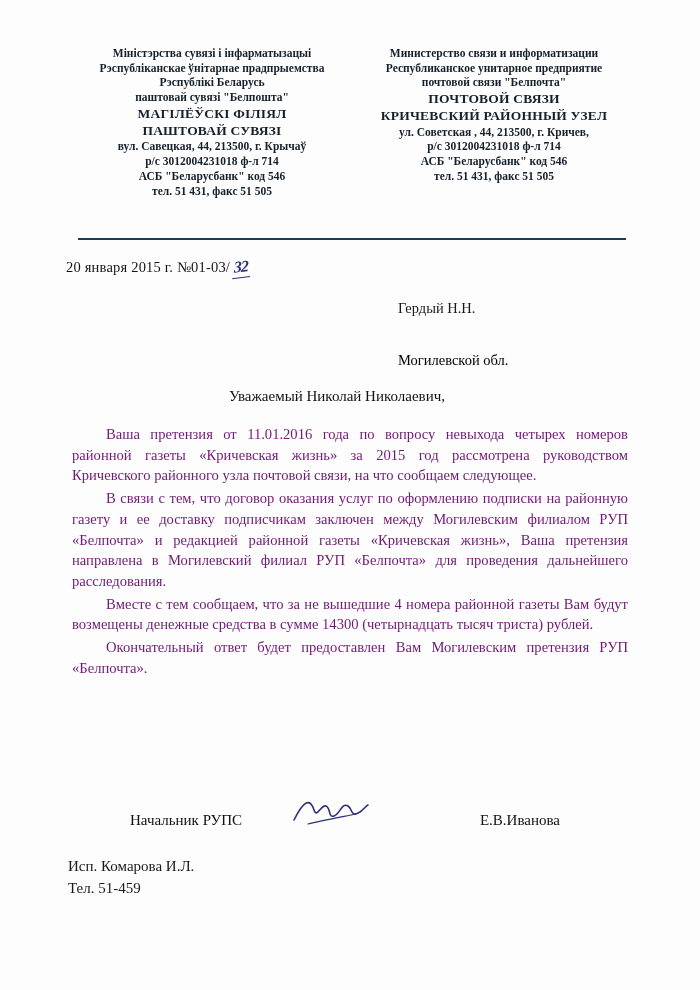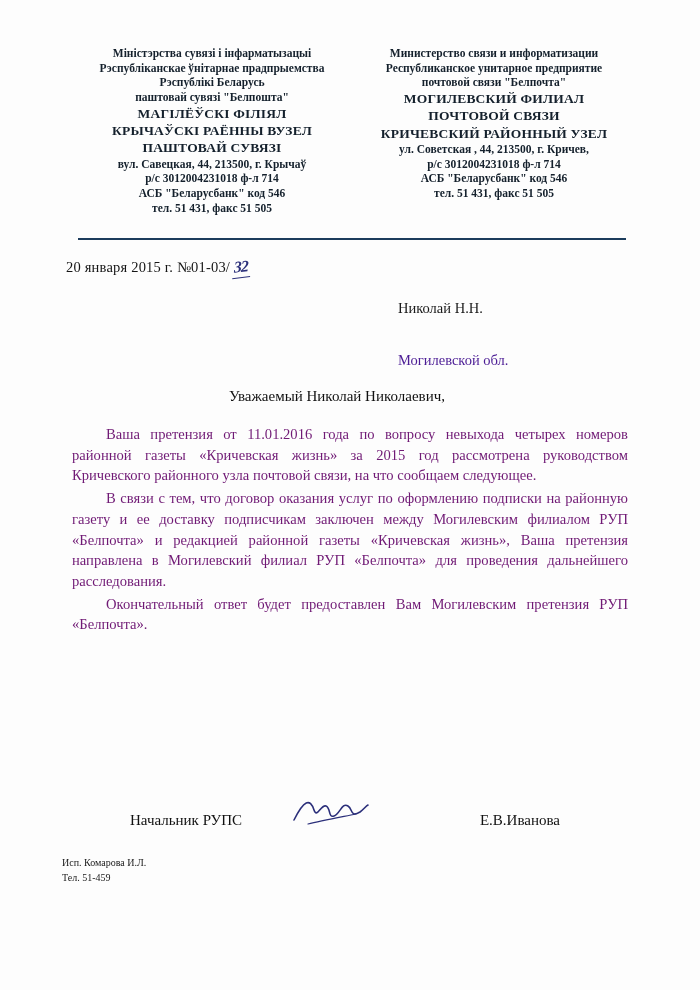--- a/index.html
+++ b/index.html
@@ -86,21 +86,21 @@
     top: 300px;
     font-size: 14.5px;
     color: #1a1a1a;
     line-height: 1.2;
   }
   .addressee-2 {
     position: absolute;
     left: 398px;
     top: 352px;
     font-size: 14.5px;
-    color: #4c1d95;
+    color: #000000;
   }
 
   
   .salutation {
     position: absolute;
     left: 205px;
     top: 388px;
     font-size: 15px;
     color: #111;
     margin-left: 24px;
@@ -138,78 +138,77 @@
     left: 290px;
     top: 794px;
     width: 80px;
     height: 34px;
     color: #2b2f7a;
   }
 
   
   .footer {
     position: absolute;
-    left: 62px;
+    left: 68px;
     top: 856px;
-    font-size: 10px;
+    font-size: 15px;
     line-height: 1.45;
     color: #1a1a1a;
   }
 </style>
 </head>
 <body>
 
 <div class="page">
 
   <div class="letterhead">
     <div class="lh-col">
       <span class="line l1">Міністэрства сувязі і інфарматызацыі</span>
       <span class="line l1">Рэспубліканскае ўнітарнае прадпрыемства</span>
       <span class="line l1">Рэспублікі Беларусь</span>
       <span class="line l1">паштовай сувязі "Белпошта"</span>
       <span class="line big">МАГІЛЁЎСКІ ФІЛІЯЛ</span>
-      <span class="line big">КРЫЧАЎСКІ РАЁННЫ ВУЗЕЛ</span>
       <span class="line big">ПАШТОВАЙ СУВЯЗІ</span>
       <span class="line small">вул. Савецкая, 44, 213500, г. Крычаў</span>
       <span class="line small">р/с 3012004231018 ф-л 714</span>
       <span class="line small">АСБ "Беларусбанк" код 546</span>
       <span class="line small">тел. 51 431, факс 51 505</span>
     </div>
     <div class="lh-col">
       <span class="line l1">Министерство связи и информатизации</span>
       <span class="line l1">Республиканское унитарное предприятие</span>
       <span class="line l1">почтовой связи "Белпочта"</span>
-      <span class="line big">МОГИЛЕВСКИЙ ФИЛИАЛ</span>
       <span class="line big">ПОЧТОВОЙ СВЯЗИ</span>
       <span class="line big">КРИЧЕВСКИЙ РАЙОННЫЙ УЗЕЛ</span>
       <span class="line small">ул. Советская , 44, 213500, г. Кричев,</span>
       <span class="line small">р/с 3012004231018 ф-л 714</span>
       <span class="line small">АСБ "Беларусбанк" код 546</span>
       <span class="line small">тел. 51 431, факс 51 505</span>
     </div>
   </div>
 
   <div class="rule"></div>
 
   <div class="dateline">
     <span>20 января 2015 г. №01-03/</span><span class="handnum">32</span>
   </div>
 
   <div class="addressee">
-    <span>Николай Н.Н.</span>
+    <span>Гердый Н.Н.</span>
   </div>
   <div class="addressee-2">
     <span>Могилевской обл.</span>
   </div>
 
   <div class="salutation">Уважаемый Николай Николаевич,</div>
 
   <div class="body">
     <p>Ваша претензия от 11.01.2016 года по вопросу невыхода четырех номеров районной газеты «Кричевская жизнь» за 2015 год рассмотрена руководством Кричевского районного узла почтовой связи, на что сообщаем следующее.</p>
     <p>В связи с тем, что договор оказания услуг по оформлению подписки на районную газету и ее доставку подписчикам заключен между Могилевским филиалом РУП «Белпочта» и редакцией районной газеты «Кричевская жизнь», Ваша претензия направлена в Могилевский филиал РУП «Белпочта» для проведения дальнейшего расследования.</p>
+    <p>Вместе с тем сообщаем, что за не вышедшие 4 номера районной газеты Вам будут возмещены денежные средства в сумме 14300 (четырнадцать тысяч триста) рублей.</p>
     <p>Окончательный ответ будет предоставлен Вам Могилевским претензия РУП «Белпочта».</p>
   </div>
 
   <div class="sig-row">
     <span>Начальник РУПС</span>
     <span>Е.В.Иванова</span>
   </div>
   <svg class="sig-scribble" viewBox="0 0 80 34">
     <path d="M4 26 C14 6, 20 4, 24 16 C27 25, 31 10, 36 12 C41 14, 38 24, 44 22 C50 20, 52 8, 58 12 C63 15, 60 24, 70 18 C74 15, 76 12, 78 11" fill="none" stroke="#2b2f7a" stroke-width="1.6" stroke-linecap="round"></path>
     <path d="M18 30 C30 27, 46 24, 66 20" fill="none" stroke="#2b2f7a" stroke-width="1.2" stroke-linecap="round"></path>

